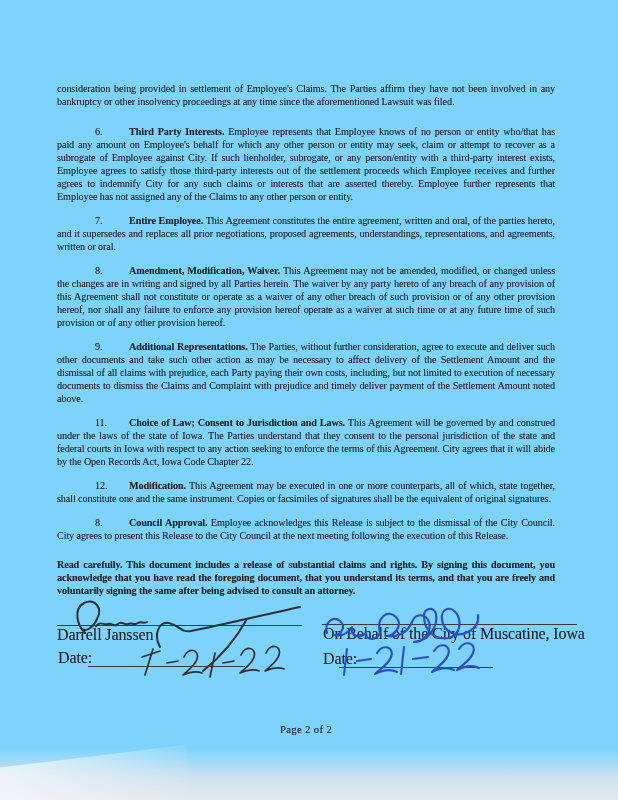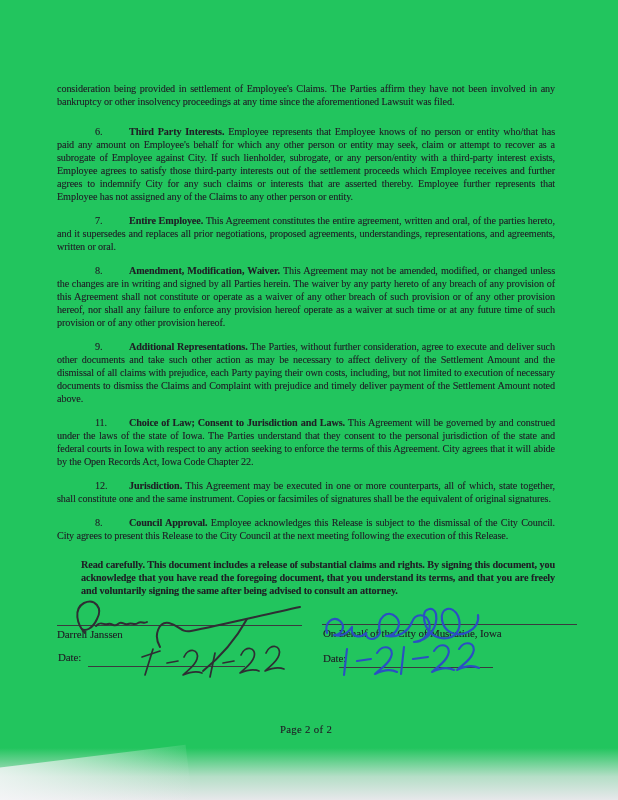--- a/index.html
+++ b/index.html
@@ -1,46 +1,46 @@
 <!DOCTYPE html>
 <html><head>
 <meta charset="utf-8">
 <style>
   html, body { margin:0; padding:0; background:#ffffff; }
   .page {
     position:relative;
     width:618px; height:800px;
-    background:#22c55e;
+    background:#7dd3fc;
     overflow:hidden;
     font-family:"Liberation Serif", serif;
     color:#1f1f24;
     text-shadow:0 0 0.45px rgba(40,40,55,0.38);
   }
   .text-col {
     position:absolute;
     left:57px; top:82px;
     width:498px;
     font-size:10.2px;
     line-height:13px;
     letter-spacing:-0.12px;
     text-align:justify;
   }
   .text-col p { margin:0 0 11px 0; }
   p.intro { margin-bottom:17px; }
   .num { display:inline-block; margin-left:38px; width:34px; }
   .head { font-weight:bold; }
   .dot { font-weight:bold; }
-  p.notice { font-weight:bold; margin-top:16px; margin-bottom:0;margin-left:24px; }
+  p.notice { font-weight:bold; margin-top:16px; margin-bottom:0; }
 
   .sig-block {
     position:relative;
     width:520px;
     height:100px;
     margin-top:2px;
-    font-size:11px;
+    font-size:16px;
   }
   .rule { position:absolute; height:1px; background:#3a3a3e; }
   .rule-sig-left   { left:0;   top:26px; width:245px; }
   .rule-sig-right  { left:265px; top:25px; width:255px; }
   .rule-date-left  { left:31px;  top:67px; width:157px; }
   .rule-date-right { left:282px; top:68px; width:154px; }
   .lbl { position:absolute; white-space:nowrap; }
   .name-left  { left:0;    top:29px; }
   .name-right { left:266px; top:28px; }
   .date-left  { left:1px;   top:52px; }
@@ -85,21 +85,21 @@
 
     <p class="sec"><span class="num">7.</span><span class="head">Entire Employee</span><span class="dot">.</span> <span>This Agreement constitutes the entire agreement, written and oral, of the parties hereto, and it supersedes and replaces all prior negotiations, proposed agreements, understandings, representations, and agreements, written or oral.</span></p>
 
     <p class="sec"><span class="num">8.</span><span class="head">Amendment, Modification, Waiver</span><span class="dot">.</span> <span>This Agreement may not be amended, modified, or changed unless the changes are in writing and signed by all Parties herein. The waiver by any party hereto of any breach of any provision of this Agreement shall not constitute or operate as a waiver of any other breach of such provision or of any other provision hereof, nor shall any failure to enforce any provision hereof operate as a waiver at such time or at any future time of such provision or of any other provision hereof.</span></p>
 
     <p class="sec"><span class="num">9.</span><span class="head">Additional Representations</span><span class="dot">.</span> <span>The Parties, without further consideration, agree to execute and deliver such other documents and take such other action as may be necessary to affect delivery of the Settlement Amount and the dismissal of all claims with prejudice, each Party paying their own costs, including, but not limited to execution of necessary documents to dismiss the Claims and Complaint with prejudice and timely deliver payment of the Settlement Amount noted above.</span></p>
 
 
     <p class="sec"><span class="num">11.</span><span class="head">Choice of Law; Consent to Jurisdiction and Laws</span><span class="dot">.</span> <span>This Agreement will be governed by and construed under the laws of the state of Iowa. The Parties understand that they consent to the personal jurisdiction of the state and federal courts in Iowa with respect to any action seeking to enforce the terms of this Agreement. City agrees that it will abide by the Open Records Act, Iowa Code Chapter 22.</span></p>
 
-    <p class="sec"><span class="num">12.</span><span class="head">Jurisdiction</span><span class="dot">.</span> <span>This Agreement may be executed in one or more counterparts, all of which, state together, shall constitute one and the same instrument. Copies or facsimiles of signatures shall be the equivalent of original signatures.</span></p>
+    <p class="sec"><span class="num">12.</span><span class="head">Modification</span><span class="dot">.</span> <span>This Agreement may be executed in one or more counterparts, all of which, state together, shall constitute one and the same instrument. Copies or facsimiles of signatures shall be the equivalent of original signatures.</span></p>
 
     <p class="sec"><span class="num">8.</span><span class="head">Council Approval</span><span class="dot">.</span> <span>Employee acknowledges this Release is subject to the dismissal of the City Council. City agrees to present this Release to the City Council at the next meeting following the execution of this Release.</span></p>
 
     <p class="notice"><span>Read carefully. This document includes a release of substantial claims and rights. By signing this document, you acknowledge that you have read the foregoing document, that you understand its terms, and that you are freely and voluntarily signing the same after being advised to consult an attorney.</span></p>
 
     <div class="sig-block">
       <div class="rule rule-sig-left"></div>
       <div class="rule rule-sig-right"></div>
       <div class="lbl name-left">Darrell Janssen</div>
       <div class="lbl name-right">On Behalf of the City of Muscatine, Iowa</div>

